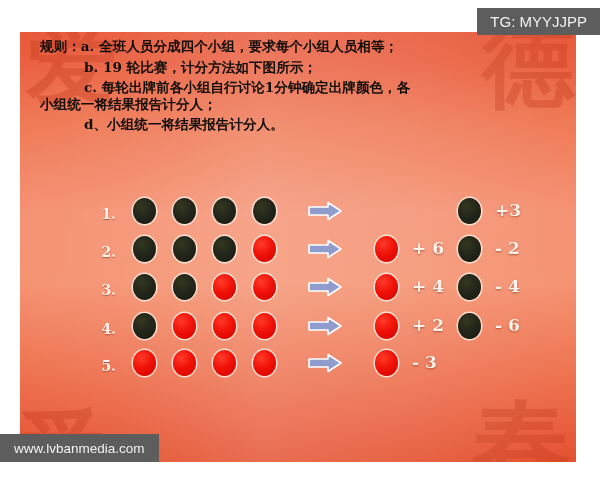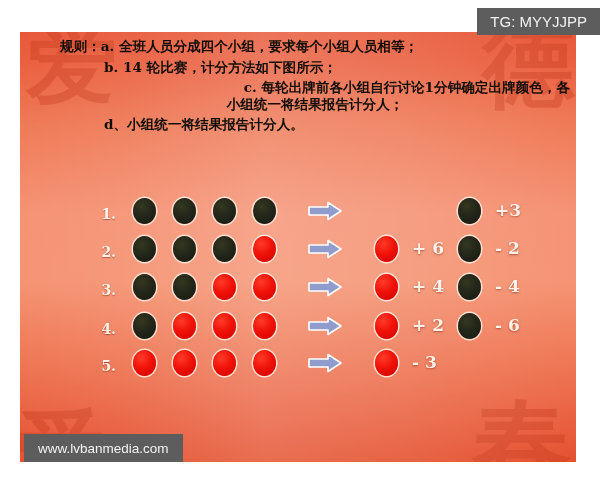--- a/index.html
+++ b/index.html
@@ -53,35 +53,35 @@
     white-space:nowrap;
   }
   .wm-tl{ left:6px;  top:-10px;  font-size:92px; }
   .wm-tr{ right:2px; top:-6px;   font-size:92px; }
   .wm-bl{ left:-6px; bottom:-30px; font-size:92px; }
   .wm-br{ right:4px; bottom:-26px; font-size:100px; }
 
   
   #rules{
     position:absolute;
-    left:40px; top:8px;
+    left:20px; top:8px;
     width:510px;
     z-index:3;
     color:#110d08;
     font-family:"DejaVu Serif","Liberation Serif",serif;
     font-weight:700;
     font-size:13.6px;
     line-height:1.0;
   }
   #rules .ln{ margin:0 0 7px 0; white-space:nowrap; }
   #rules .ln.wrap{ white-space:normal; margin-bottom:3px; }
   .i1{ padding-left:0; }
   .i2{ padding-left:44px; }
-  .i3{ padding-left:44px;text-align:right; }
-  .i4{ padding-left:0px;text-align:center; }
+  .i3{ padding-left:44px; }
+  .i4{ padding-left:0px; }
   .i5{ padding-left:44px; }
 
   
   #diagram{
     position:absolute;
     left:0; top:160px;
     width:556px; height:210px;
     z-index:3;
   }
   .row{
@@ -136,36 +136,35 @@
   }
   #tg-chip{
     right:0; top:8px;
     height:27px; padding:0 13px;
     font-size:15px;
   }
   #url-chip{
     left:0; bottom:18px;
     height:28px; padding:0 14px;
     font-size:13.5px;
-    margin-left:24px;
   }
 </style>
 </head>
 <body>
 
 <div id="slide">
 
   <span class="wm wm-tl">爱</span>
   <span class="wm wm-tr">德</span>
   <span class="wm wm-bl">爱</span>
   <span class="wm wm-br">春</span>
 
   <div id="rules">
     <p class="ln i1">规则：a. 全班人员分成四个小组，要求每个小组人员相等；</p>
-    <p class="ln i2">b. 14 轮比赛，计分方法如下图所示；</p>
+    <p class="ln i2">b. 19 轮比赛，计分方法如下图所示；</p>
     <p class="ln i3 wrap">c. 每轮出牌前各小组自行讨论1分钟确定出牌颜色，各</p>
     <p class="ln i4">小组统一将结果报告计分人；</p>
     <p class="ln i5">d、小组统一将结果报告计分人。</p>
   </div>
 
   <div id="diagram">
       <div class="row" style="top: 0px;">
         <div class="rnum">1.</div>
         <div class="dot black" style="left: 113px; top: 6px;"></div>
         <div class="dot black" style="left: 153px; top: 6px;"></div>

